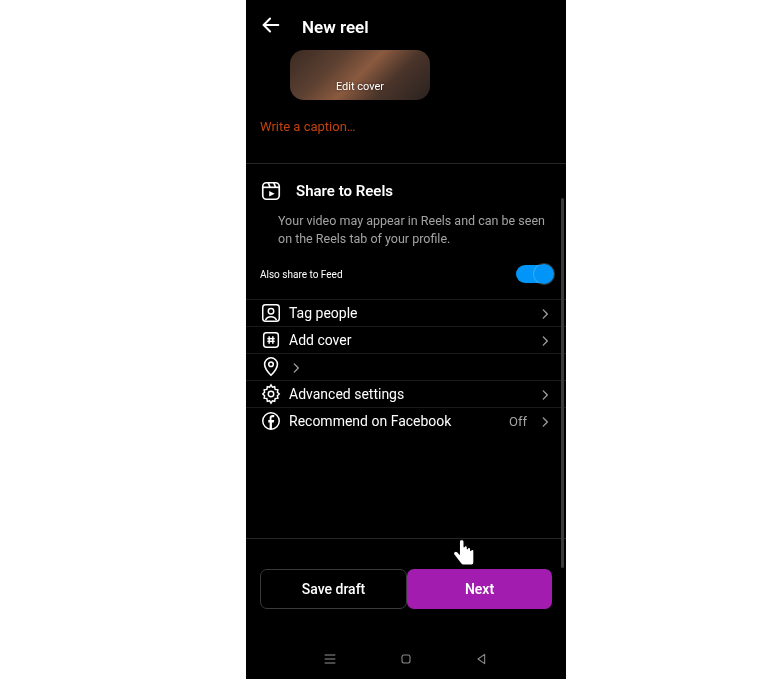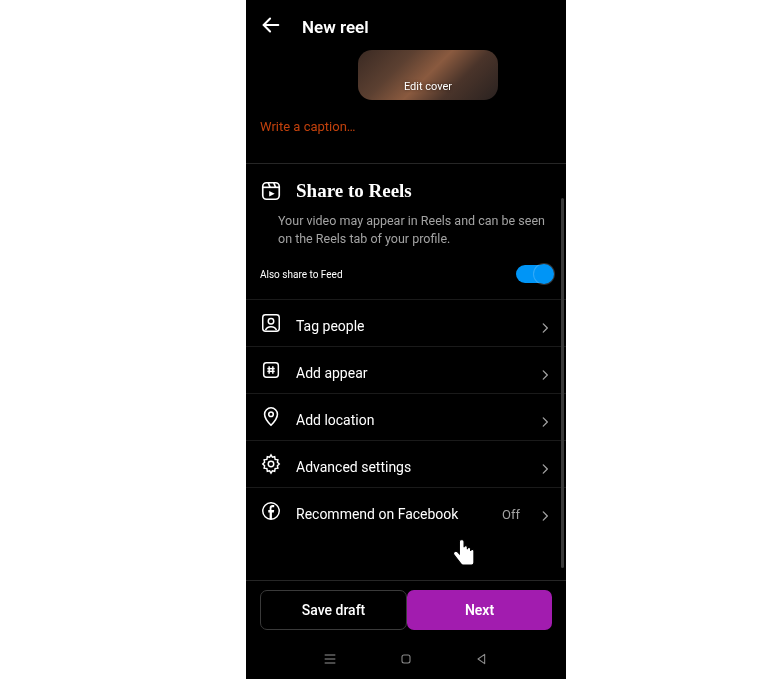--- a/index.html
+++ b/index.html
@@ -28,21 +28,20 @@
       padding: 14px 14px 10px 14px;
       gap: 20px;
     }
     .back-icon svg { width: 22px; height: 22px; }
     .header-title {
       font-size: 17px;
       font-weight: 600;
     }
     .cover-wrap {
       display: flex;
-      justify-content: center;
       padding: 0 0 8px 0;
       margin-left: 44px;
     }
     .cover {
       width: 140px;
       height: 50px;
       border-radius: 14px;
       background: linear-gradient(135deg, #3a2a23 0%, #5c4031 30%, #8a5a3f 50%, #4a342a 70%, #2a2220 100%);
       position: relative;
       display: flex;
@@ -63,21 +62,21 @@
       color: #c2410c;
       font-size: 13px;
     }
     .section-sep { height: 1px; background: #262626; }
     .share-head {
       display: flex;
       align-items: center;
       gap: 14px;
       padding: 16px 14px 8px 14px;
     }
-    .share-head-title { font-size: 19px; font-weight: 600; font-family: Liberation Serif, serif; }
+    .share-head-title { font-size: 15px; font-weight: 600; }
     .reels-icon-box {
       width: 22px; height: 22px;
     }
     .share-desc {
       padding: 2px 14px 14px 32px;
       color: #a3a3a3;
       font-size: 12.5px;
       line-height: 1.4;
     }
     .also-share-row {
@@ -100,36 +99,36 @@
       right: -2px;
       top: -1px;
       width: 20px;
       height: 20px;
       background: #0095f6;
       border-radius: 50%;
       box-shadow: 0 0 0 1px rgba(255,255,255,0.2);
     }
     .list-row {
       display: flex;
-      align-items: flex-end;
-      gap: 14px;
-      padding: 12px 14px;
+      align-items: center;
+      gap: 7px;
+      padding: 2px 14px;
       border-top: 1px solid #1a1a1a;
     }
     .list-row:first-child { border-top: 1px solid #262626; }
     .row-icon { width: 22px; height: 22px; flex-shrink: 0; display:flex; align-items:center; justify-content:center; }
     .row-label { font-size: 14px; flex: 1; }
     .row-value { font-size: 13px; color: #a3a3a3; margin-right: 4px; }
     .chevron { width: 14px; height: 14px; flex-shrink:0; }
     .chevron svg { width:14px; height:14px; }
     .spacer { flex: 1; }
     .bottom-buttons {
       display: flex;
       gap: 0;
-      padding: 9px 14px;
+      padding: 30px 14px;
       border-top: 1px solid #262626;
     }
     .btn {
       flex: 1;
       height: 40px;
       border-radius: 7px;
       display: flex;
       align-items: center;
       justify-content: center;
       font-size: 14px;
@@ -225,35 +224,34 @@
   <div class="list-row">
     <span class="row-icon">
       <svg viewBox="0 0 24 24" fill="none" stroke="#fff" stroke-width="1.6">
           <rect x="4" y="4" width="16" height="16" rx="3"></rect>
           <line x1="10" y1="8" x2="10" y2="16"></line>
           <line x1="14" y1="8" x2="14" y2="16"></line>
           <line x1="8" y1="10.5" x2="16" y2="10.5"></line>
           <line x1="8" y1="13.5" x2="16" y2="13.5"></line>
         </svg>
     </span>
-    <span class="row-label">Add appear</span>
+    <span class="row-label">Add cover</span>
     <span class="chevron"><svg viewBox="0 0 24 24" fill="none" stroke="#a3a3a3" stroke-width="2.2" stroke-linecap="round" stroke-linejoin="round">
           <polyline points="9 5 16 12 9 19"></polyline>
         </svg></span>
   </div>
 
 
   <div class="list-row">
     <span class="row-icon">
       <svg viewBox="0 0 24 24" fill="none" stroke="#fff" stroke-width="1.7">
           <path d="M12 21s-7-7-7-12a7 7 0 0 1 14 0c0 5-7 12-7 12z"></path>
           <circle cx="12" cy="9" r="2.5"></circle>
         </svg>
     </span>
-    <span class="row-label">Add location</span>
     <span class="chevron"><svg viewBox="0 0 24 24" fill="none" stroke="#a3a3a3" stroke-width="2.2" stroke-linecap="round" stroke-linejoin="round">
           <polyline points="9 5 16 12 9 19"></polyline>
         </svg></span>
   </div>
 
   <div class="list-row">
     <span class="row-icon">
       <svg viewBox="0 0 24 24" fill="none" stroke="#fff" stroke-width="1.6">
           <circle cx="12" cy="12" r="3"></circle>
           <path d="M12 2l1.5 2.5L16 4l.5 3 3 .5-.5 2.5L21 12l-2 2 .5 2.5-3 .5-.5 3-2.5-.5L12 22l-1.5-2.5L8 20l-.5-3-3-.5.5-2.5L3 12l2-2-.5-2.5 3-.5.5-3 2.5.5L12 2z"></path>

